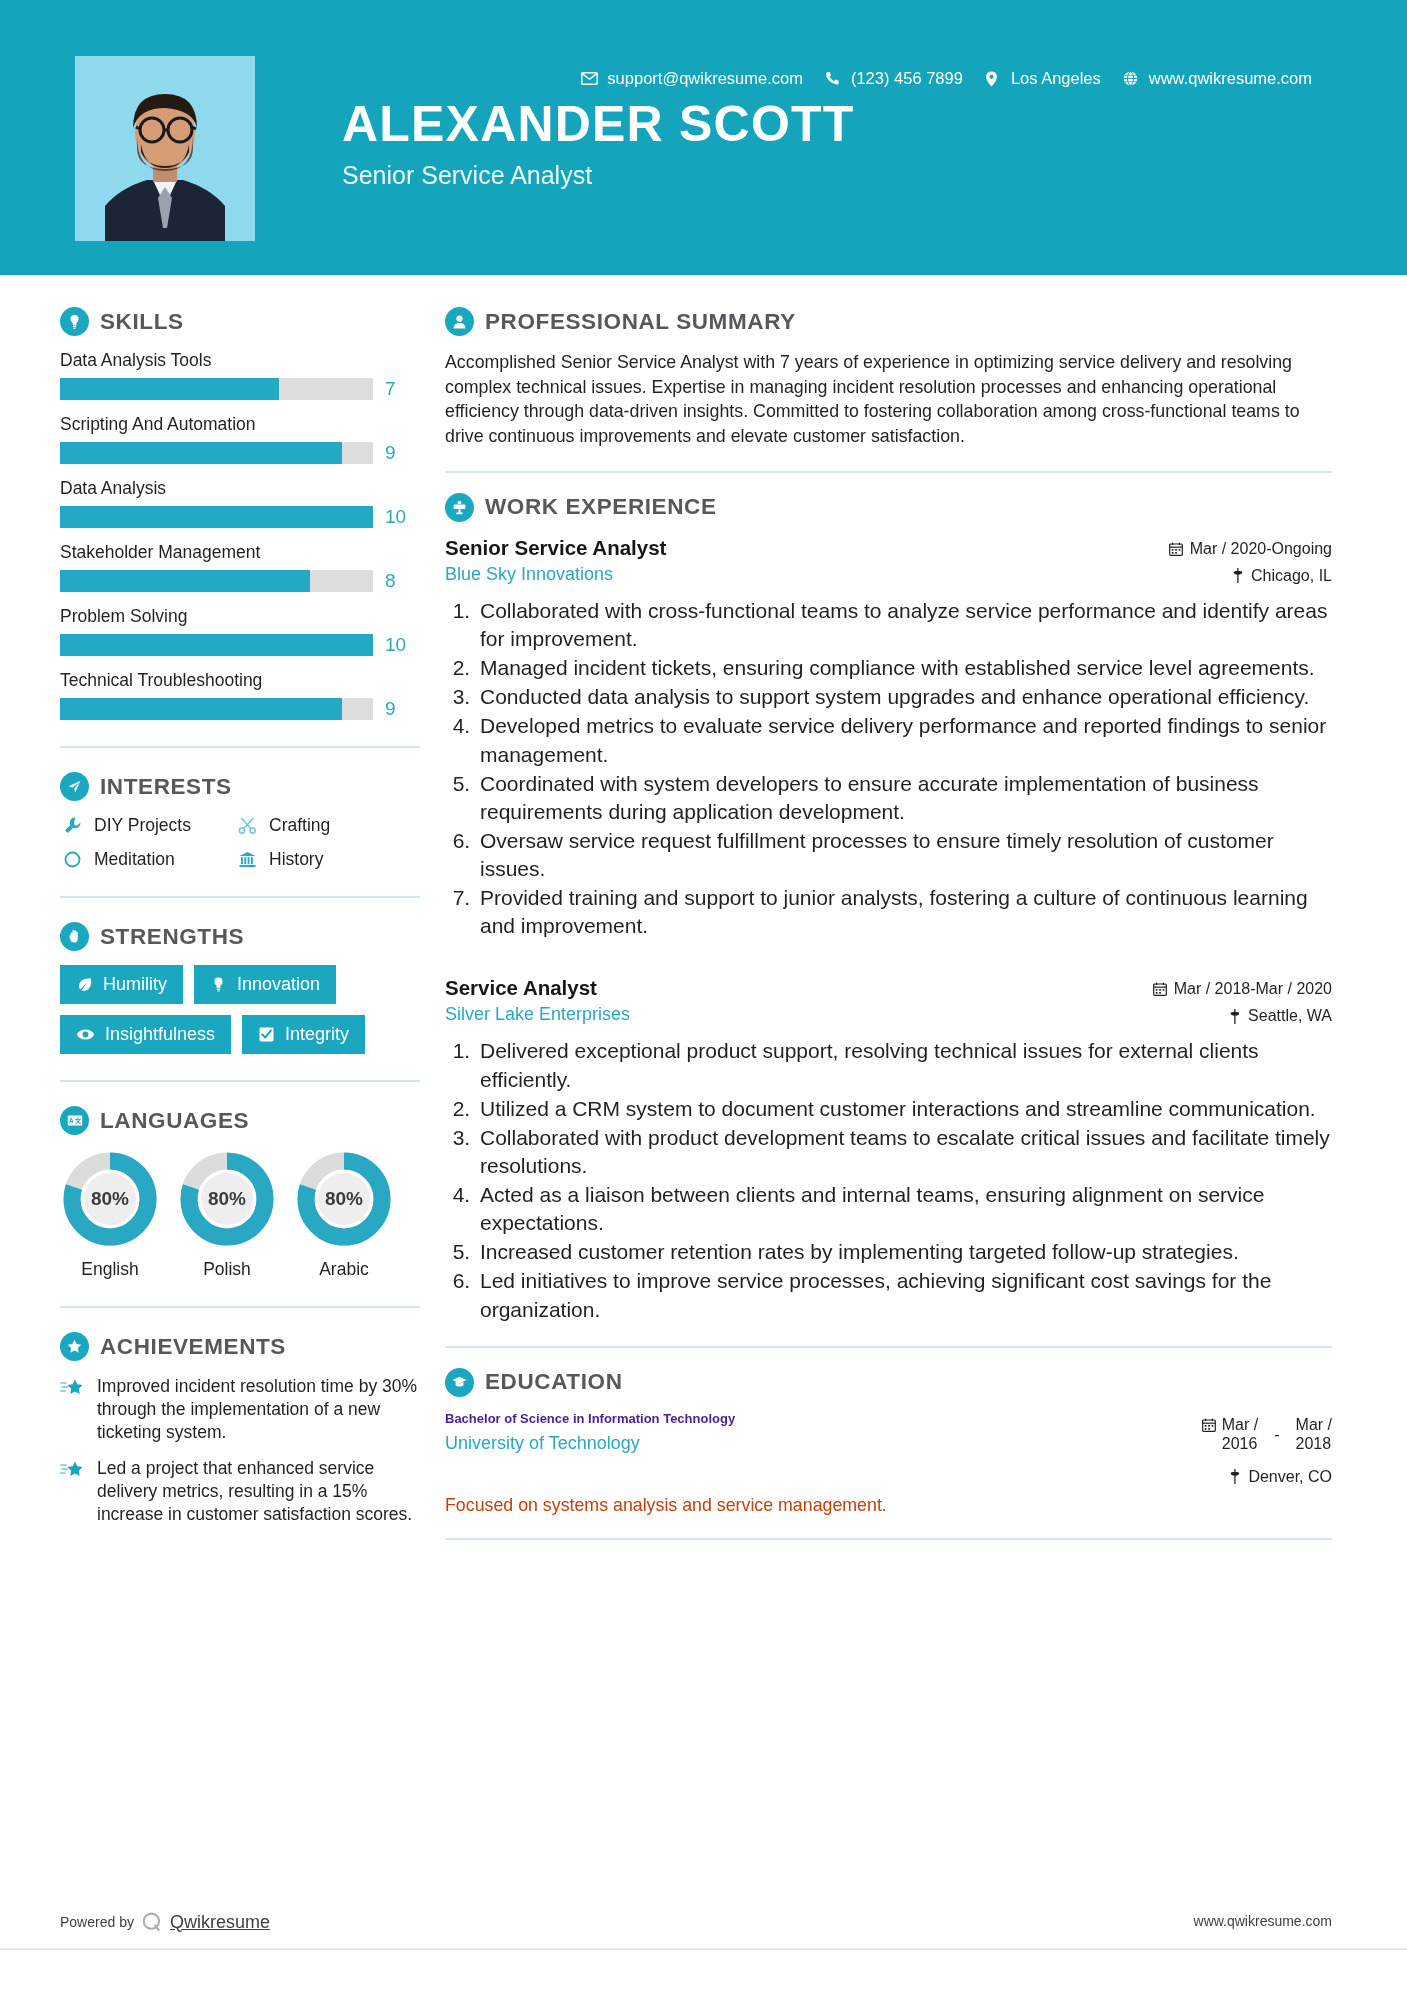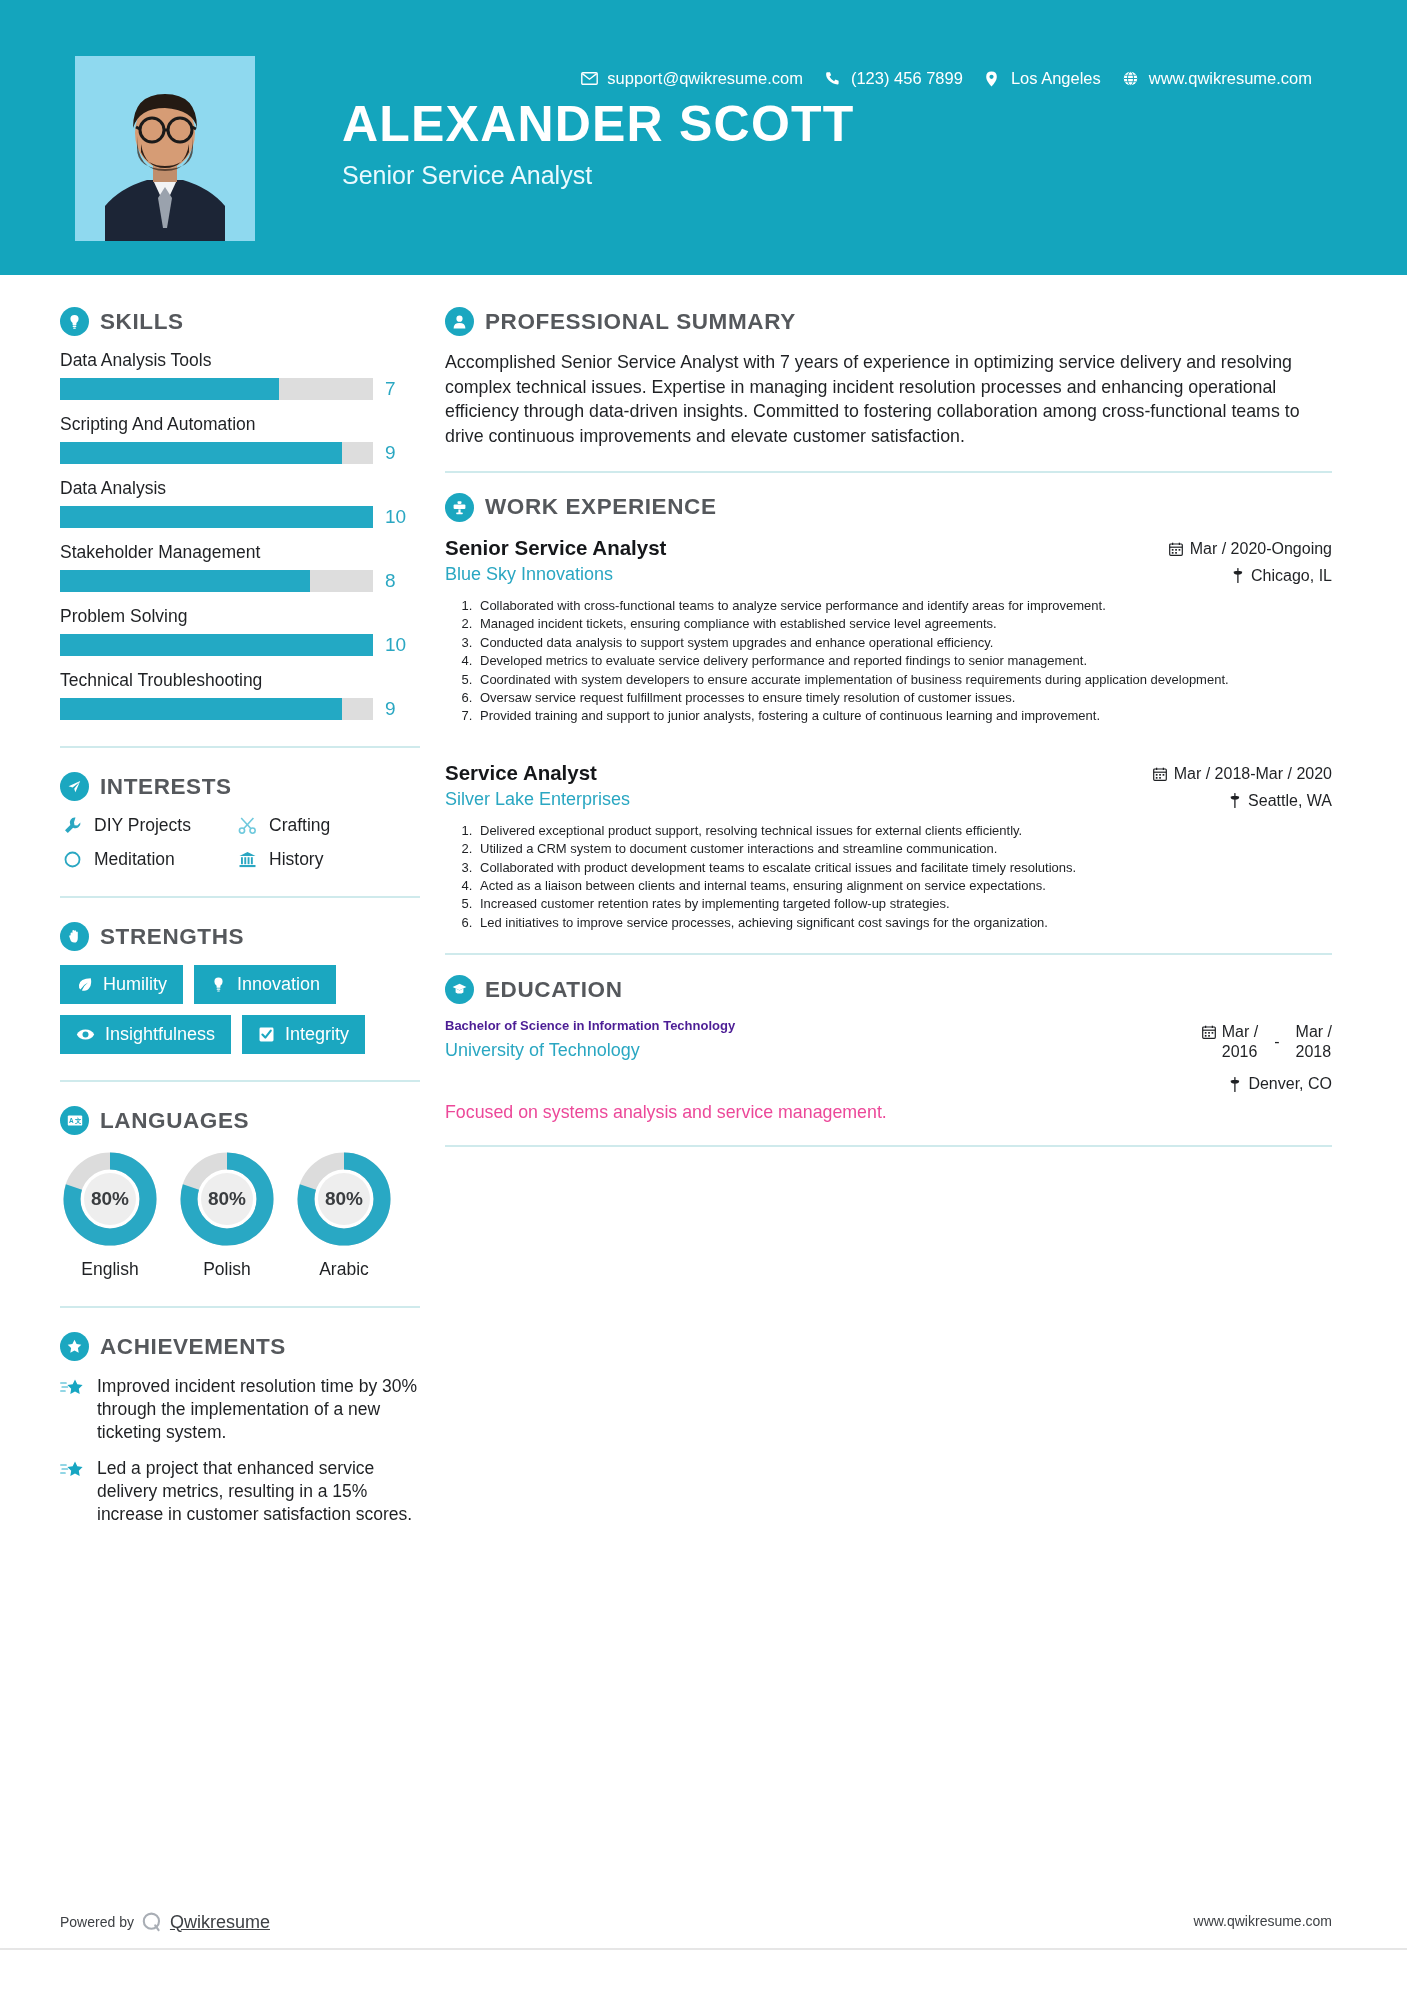--- a/index.html
+++ b/index.html
@@ -257,21 +257,21 @@
     text-align: center;
   }
   .meta-row + .meta-row { margin-top: 9px; }
   .meta-row svg { display: block; flex: 0 0 auto; }
 
   ol.bullets {
     margin: 12px 0 0 0;
     padding-left: 31px;
   }
   ol.bullets li {
-    font-size: 13px;
+    font-size: 21px;
     line-height: 1.34;
     color: #1f2124;
     margin-bottom: 1px;
     padding-left: 4px;
   }
   .job-gap { height: 30px; }
 
   
   .edu-top {
     display: flex;
@@ -285,21 +285,21 @@
     line-height: 1.22;
     max-width: 430px;
   }
   .edu-school {
     font-size: 18px;
     color: #2aa7c2;
     margin-top: 6px;
   }
   .edu-desc {
     font-size: 17.8px;
-    color: #ec4899;
+    color: #c2410c;
     margin-top: 9px;
   }
   .edu-dates {
     display: flex;
     align-items: flex-start;
     gap: 6px;
     font-size: 16px;
     color: #1f2124;
     line-height: 1.22;
     padding-top: 4px;

